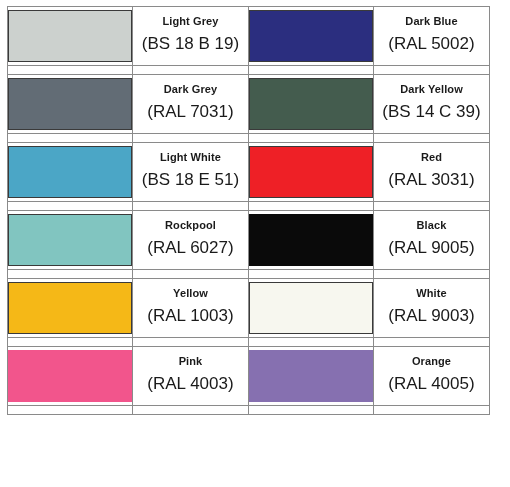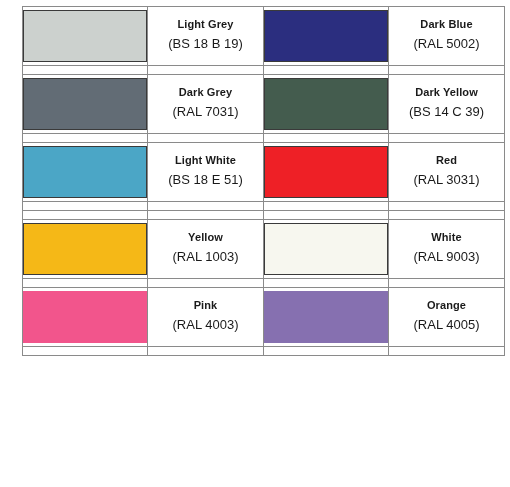--- a/index.html
+++ b/index.html
@@ -10,21 +10,21 @@
   body {
     width: 510px;
     height: 487px;
     font-family: "Liberation Sans", sans-serif;
     overflow: hidden;
   }
   #color-table-wrap {
     box-sizing: border-box;
     width: 510px;
     height: 487px;
-    padding: 6px 10px 14px 22px;
+    padding: 6px 10px 14px 7px;
   }
   table.color-table {
     border-collapse: collapse;
     table-layout: fixed;
     width: 483px;
   }
   table.color-table td {
     border: 1px solid #8a8a8a;
     padding: 0;
     vertical-align: middle;
@@ -57,21 +57,21 @@
   .label-name {
     display: block;
     font-size: 11px;
     font-weight: bold;
     color: #1a1a1a;
     line-height: 1.45;
     letter-spacing: 0.1px;
   }
   .label-code {
     display: block;
-    font-size: 13px;
+    font-size: 17px;
     font-weight: normal;
     color: #1a1a1a;
     line-height: 1.65;
   }
 </style>
 </head>
 <body>
 
 <div id="color-table-wrap">
   <table class="color-table">
@@ -141,20 +141,36 @@
             <span class="label-name">Red</span>
             <span class="label-code">(RAL 3031)</span>
           </td>
         </tr>
         <tr class="spacer-row">
           <td></td>
           <td></td>
           <td></td>
           <td></td>
         </tr>
+        <tr class="color-row">
+          <td class="swatch-cell">
+            <span class="swatch bordered" style="background-color: rgb(129, 197, 192);"></span>
+          </td>
+          <td class="label-cell">
+            <span class="label-name">Rockpool</span>
+            <span class="label-code">(RAL 6027)</span>
+          </td>
+          <td class="swatch-cell">
+            <span class="swatch" style="background-color: rgb(10, 10, 10);"></span>
+          </td>
+          <td class="label-cell">
+            <span class="label-name">Black</span>
+            <span class="label-code">(RAL 9005)</span>
+          </td>
+        </tr>
         <tr class="spacer-row">
           <td></td>
           <td></td>
           <td></td>
           <td></td>
         </tr>
         <tr class="color-row">
           <td class="swatch-cell">
             <span class="swatch bordered" style="background-color: rgb(245, 184, 23);"></span>
           </td>

